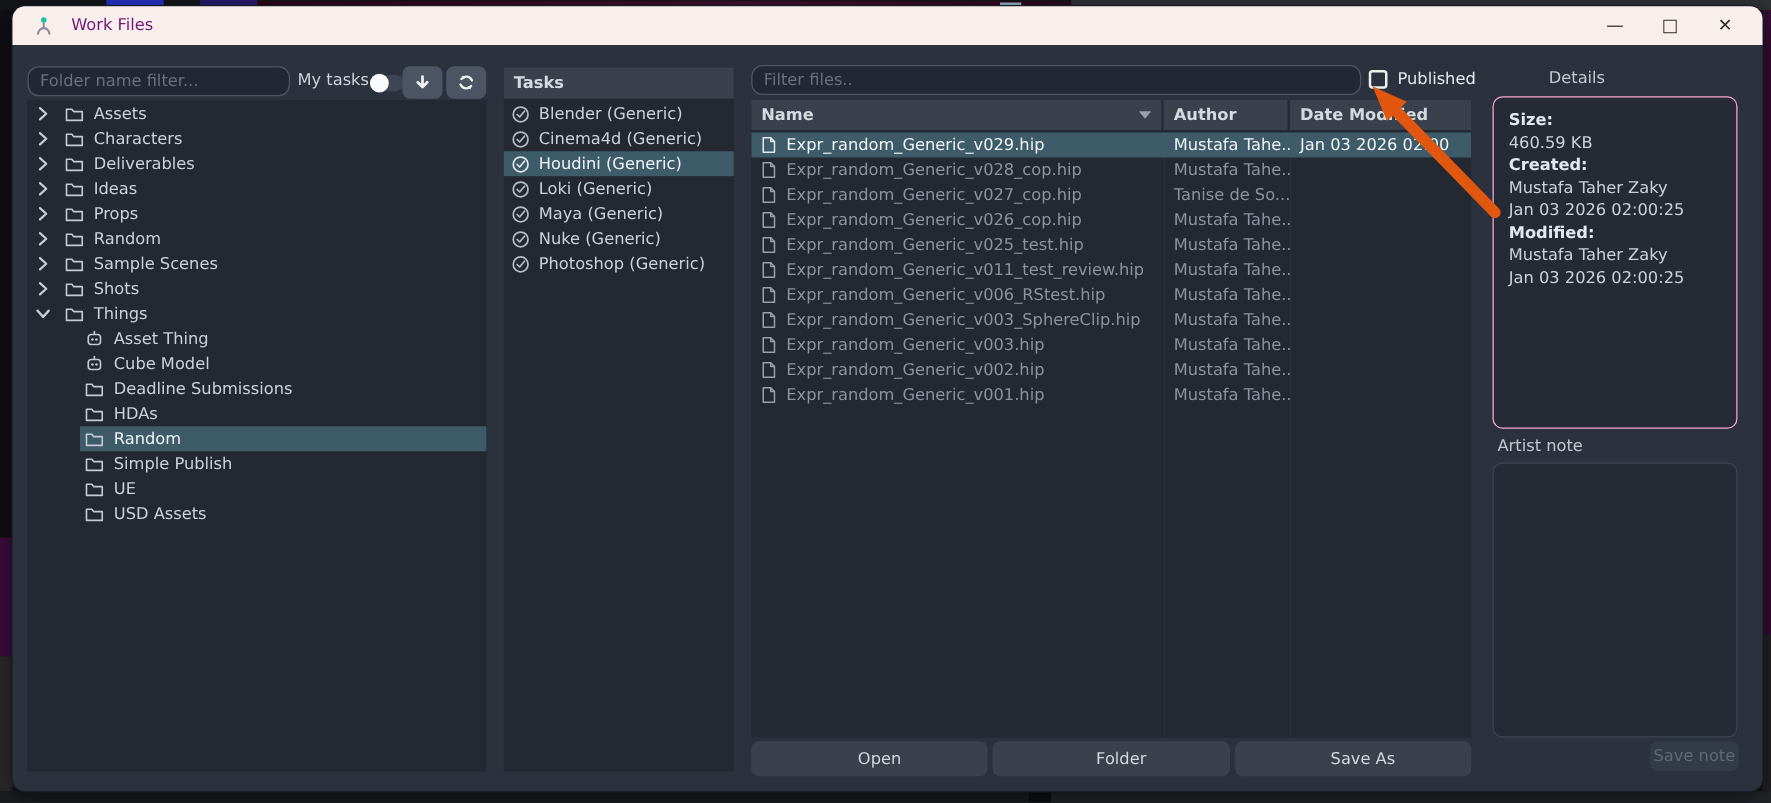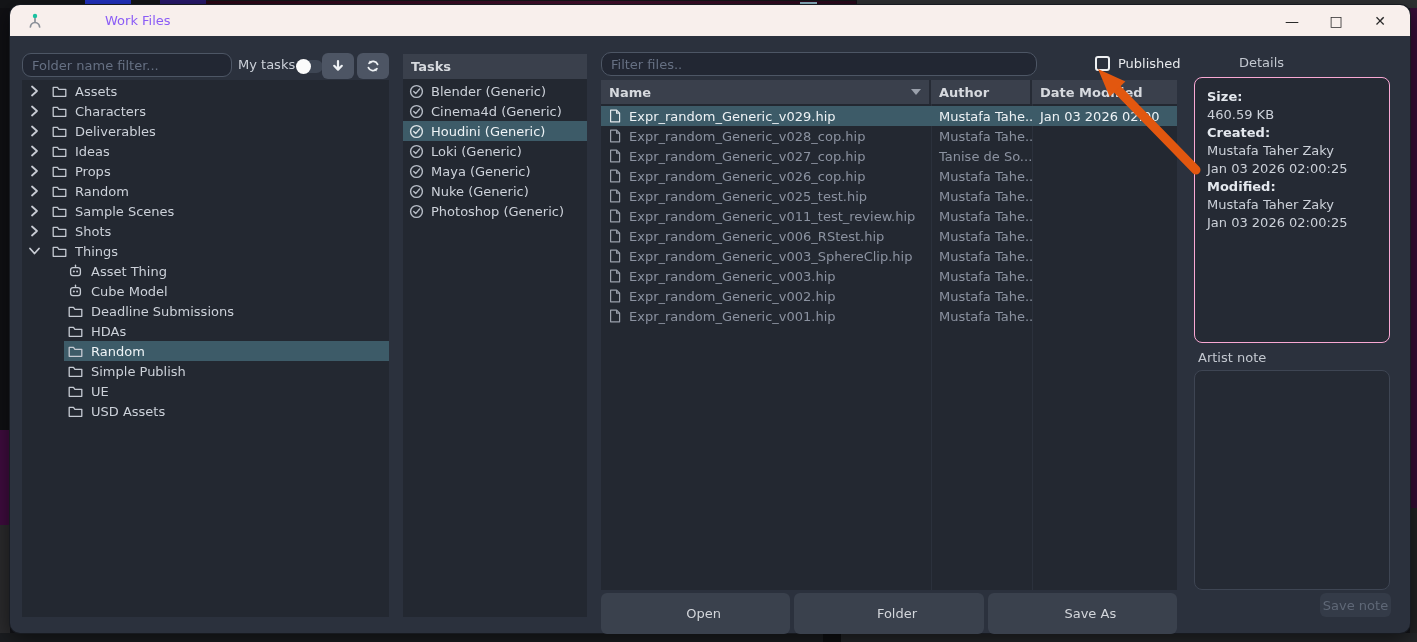--- a/index.html
+++ b/index.html
@@ -34,21 +34,21 @@
     position:absolute; left:10px; top:5px; width:1400px; height:628px;
     background:#2b313d; border-radius:10px;
     box-shadow:0 0 0 1px #171a20, 0 6px 22px rgba(0,0,0,.55);
   }
   .titlebar {
     height:31px; background:#f8efec; border-radius:10px 10px 0 0;
     display:flex; align-items:center; padding:0 8px 0 16px;
     color:#1d1d1f;
   }
   .app-icon { width:18px; height:18px; margin-right:13px; display:inline-flex; }
-  .title-text { font-size:13px; color:#8b5cf6;margin-left:48px; }
+  .title-text { font-size:13px; color:#701a75; }
   .win-controls { margin-left:auto; display:flex; align-items:center; }
   .win-btn {
     width:44px; height:28px; display:flex; align-items:center; justify-content:center;
     font-size:14px; color:#2a2a2a; cursor:default;
   }
   .content { position:absolute; left:0; top:31px; width:1400px; height:597px; }
 
   
   .panel { background:#232831; }
   .inputbox {
@@ -96,21 +96,21 @@
                   padding-left:8px; font-weight:bold; color:#d6d9de; }
   .task-list { padding-top:2px; }
   .task-row { display:flex; align-items:center; height:20px; padding-left:6px; }
   .task-icon { width:15px; height:15px; display:inline-flex; color:#b6bcc6; flex:none; }
   .task-label { margin-left:7px; white-space:nowrap; color:#ccd1d9; }
   .task-row.selected { background:#3d5b68; }
   .task-row.selected .task-label { color:#eef3f6; }
   .task-row.selected .task-icon { color:#dde4e8; }
 
   
-  .files-filter { position:absolute; left:591px; top:16px; width:436px;border-radius:10px; }
+  .files-filter { position:absolute; left:591px; top:16px; width:488px; }
   .published-box { position:absolute; left:1085px; top:20px; width:15px; height:15px;
                    border:2px solid #eef0f2; border-radius:3px; background:transparent; }
   .published-label { position:absolute; left:1108px; top:16px; height:24px; line-height:24px; color:#e7e9ec; }
 
   .file-table { position:absolute; left:591px; top:44px; width:576px; height:510px; background:#232831; }
   .ft-header { display:grid; grid-template-columns:330px 101px 145px; height:24px; background:#3a404c; }
   .ft-hcell { display:flex; align-items:center; padding-left:8px; font-weight:bold;
               color:#d6d9de; border-right:2px solid #262b35; position:relative; }
   .ft-hcell:last-child { border-right:none; }
   .sort-tri { position:absolute; right:8px; top:9px; width:0; height:0;
@@ -120,21 +120,21 @@
   .col-sep { position:absolute; top:0; bottom:0; width:1px; background:#2b313c; }
   .col-sep.c1 { left:330px; } .col-sep.c2 { left:431px; }
   .file-row { display:grid; grid-template-columns:330px 101px 145px; height:20px; position:relative; }
   .file-row .cell { display:flex; align-items:center; padding-left:8px; color:#8b92a0; white-space:nowrap; overflow:hidden; }
   .file-icon { width:13px; height:14px; display:inline-flex; margin-right:7px; color:#9aa0ac; flex:none; }
   .file-row.selected { background:#3d5b68; }
   .file-row.selected .cell { color:#eef3f6; }
   .file-row.selected .file-icon { color:#e3e9ed; }
 
   .file-actions { position:absolute; left:591px; top:557px; width:576px; height:25px; display:flex; gap:4px; }
-  .file-actions .actionbtn { flex:1; height:41px;padding-left:16px; }
+  .file-actions .actionbtn { flex:1; height:28px;padding-left:16px; }
 
   
   .details-title { position:absolute; left:1188px; top:19px; color:#c3c8d0;margin-left:41px; }
   .details-box { position:absolute; left:1184px; top:41px; width:196px; height:266px;
                  background:#252a34; border:1px solid #f9a8d4; border-radius:8px;
                  padding:10px 12px; line-height:18px; color:#ccd1d9; }
   .details-box b { color:#e4e8ee; }
   .artist-note-title { position:absolute; left:1188px; top:314px; color:#c3c8d0; }
   .note-box { position:absolute; left:1184px; top:334px; width:196px; height:220px;
               background:#252a34; border:1px solid #3e4553; border-radius:8px; }

